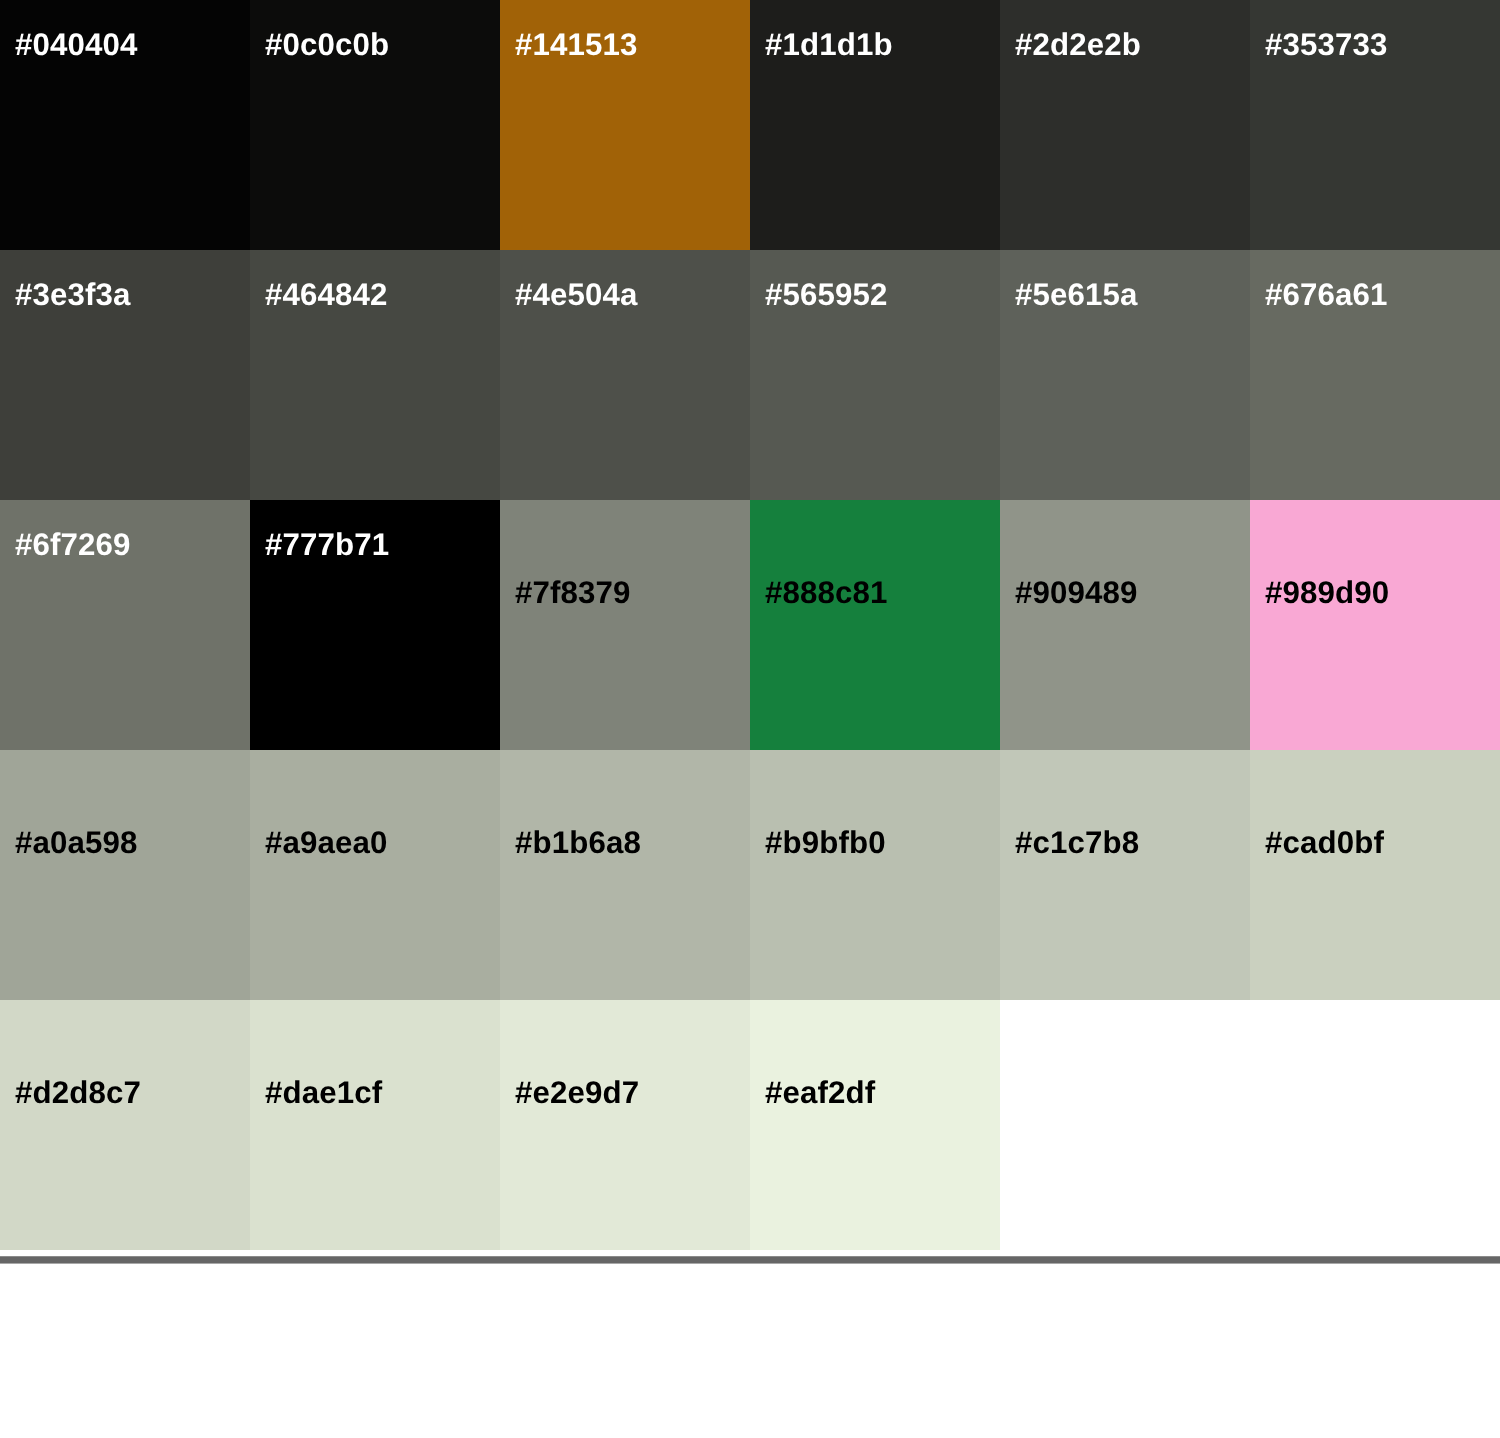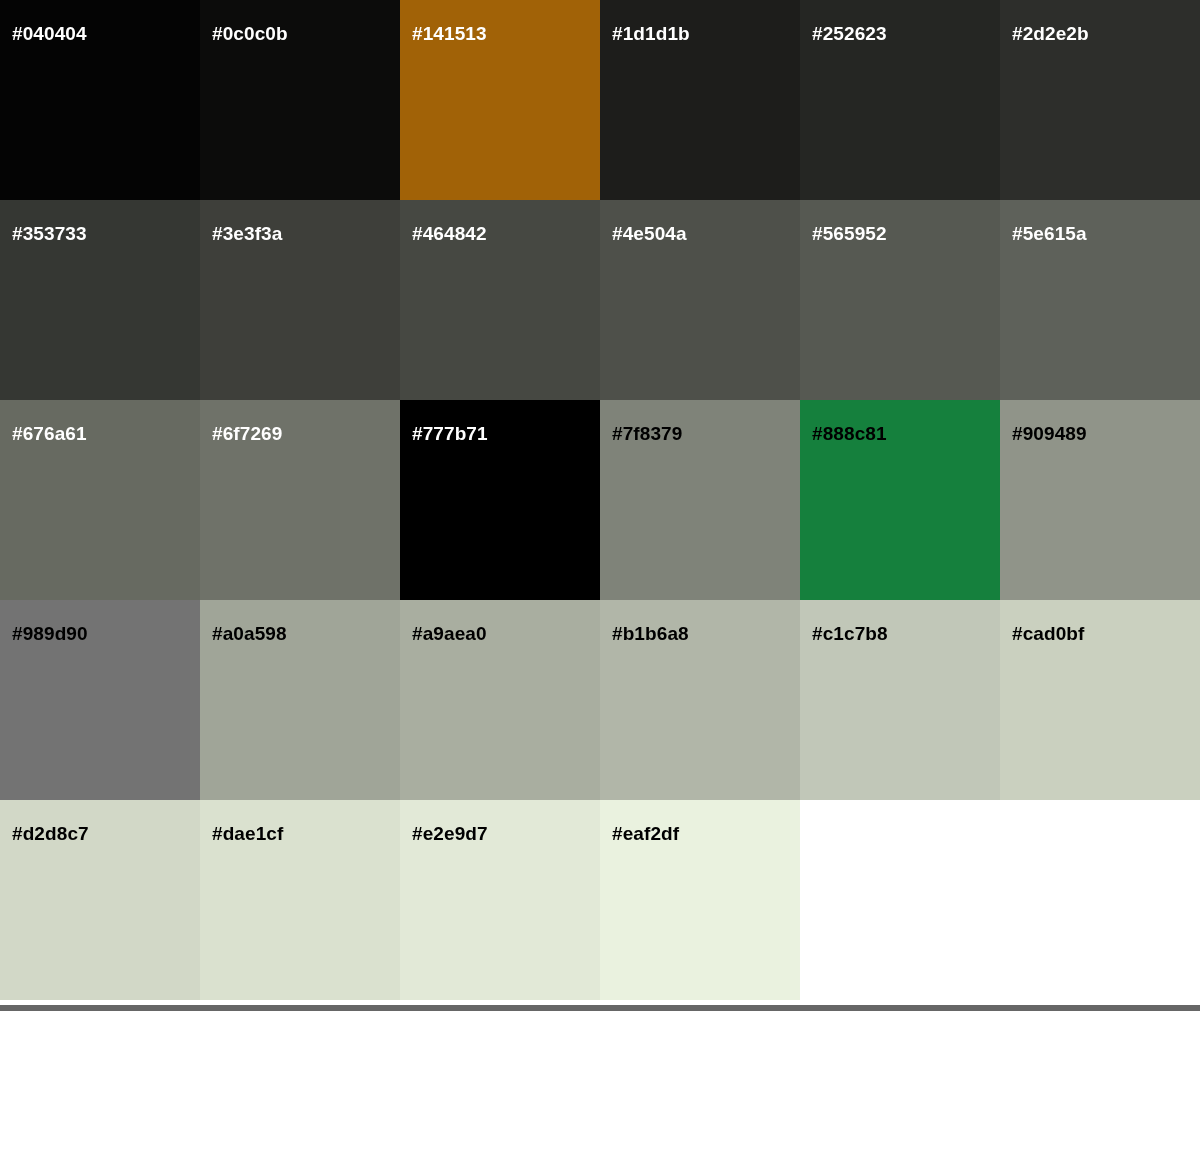--- a/index.html
+++ b/index.html
@@ -36,29 +36,29 @@
     position: relative;
     width: 200px;
     height: 200px;
     overflow: hidden;
   }
 
   .swatch-label {
     position: absolute;
     left: 12px;
     top: 24px;
-    font-size: 19px;
+    font-size: 25px;
     font-weight: bold;
     letter-spacing: 0.1px;
     white-space: nowrap;
     line-height: 1;
   }
 
   .swatch.light-text .swatch-label { color: #ffffff; }
-  .swatch.dark-text  .swatch-label { color: #000000; }
+  .swatch.dark-text  .swatch-label { color: #000000; margin-top: 38px; }
 
   
   #separator-gap {
     position: absolute;
     left: 0;
     top: 1000px;
     width: 1200px;
     height: 5px;
     background: #ffffff;
   }
@@ -93,23 +93,20 @@
       </div>
       <div class="swatch light-text" style="background: rgb(12, 12, 11);">
         <span class="swatch-label">#0c0c0b</span>
       </div>
       <div class="swatch light-text" style="background: #a16207;">
         <span class="swatch-label">#141513</span>
       </div>
       <div class="swatch light-text" style="background: rgb(29, 29, 27); text-align: center;">
         <span class="swatch-label">#1d1d1b</span>
       </div>
-      <div class="swatch light-text" style="background: rgb(37, 38, 35);">
-        <span class="swatch-label">#252623</span>
-      </div>
       <div class="swatch light-text" style="background: rgb(45, 46, 43);">
         <span class="swatch-label">#2d2e2b</span>
       </div>
       <div class="swatch light-text" style="background: rgb(53, 55, 51);">
         <span class="swatch-label">#353733</span>
       </div>
       <div class="swatch light-text" style="background: rgb(62, 63, 58);">
         <span class="swatch-label">#3e3f3a</span>
       </div>
       <div class="swatch light-text" style="background: rgb(70, 72, 66);">
@@ -135,31 +132,34 @@
       </div>
       <div class="swatch dark-text" style="background: rgb(127, 131, 121);">
         <span class="swatch-label">#7f8379</span>
       </div>
       <div class="swatch dark-text" style="background: #15803d;">
         <span class="swatch-label">#888c81</span>
       </div>
       <div class="swatch dark-text" style="background: rgb(144, 148, 137);">
         <span class="swatch-label">#909489</span>
       </div>
-      <div class="swatch dark-text" style="background: #737373; padding-left: 18px;">
+      <div class="swatch dark-text" style="background: #f9a8d4; padding-left: 18px;">
         <span class="swatch-label">#989d90</span>
       </div>
       <div class="swatch dark-text" style="background: rgb(160, 165, 152);">
         <span class="swatch-label">#a0a598</span>
       </div>
       <div class="swatch dark-text" style="background: rgb(169, 174, 160);">
         <span class="swatch-label">#a9aea0</span>
       </div>
       <div class="swatch dark-text" style="background: rgb(177, 182, 168);">
         <span class="swatch-label">#b1b6a8</span>
+      </div>
+      <div class="swatch dark-text" style="background: rgb(185, 191, 176);">
+        <span class="swatch-label">#b9bfb0</span>
       </div>
       <div class="swatch dark-text" style="background: rgb(193, 199, 184);">
         <span class="swatch-label">#c1c7b8</span>
       </div>
       <div class="swatch dark-text" style="background: rgb(202, 208, 191);">
         <span class="swatch-label">#cad0bf</span>
       </div>
       <div class="swatch dark-text" style="background: rgb(210, 216, 199);">
         <span class="swatch-label">#d2d8c7</span>
       </div>

